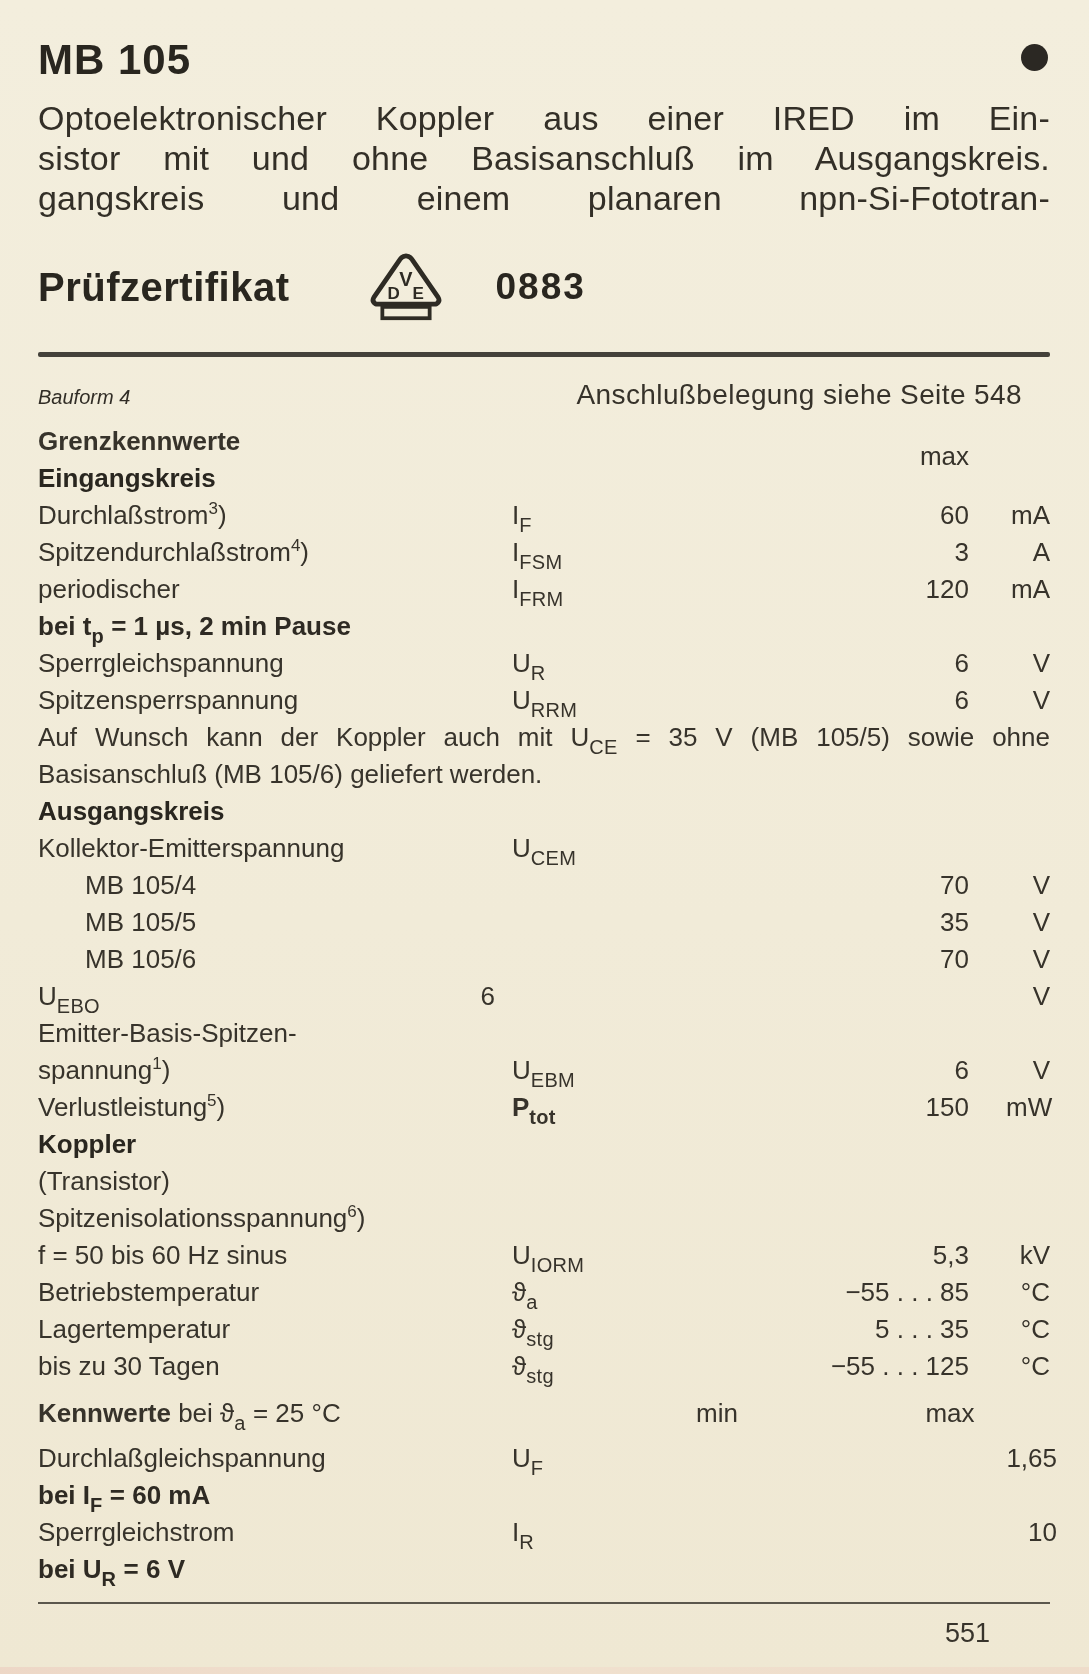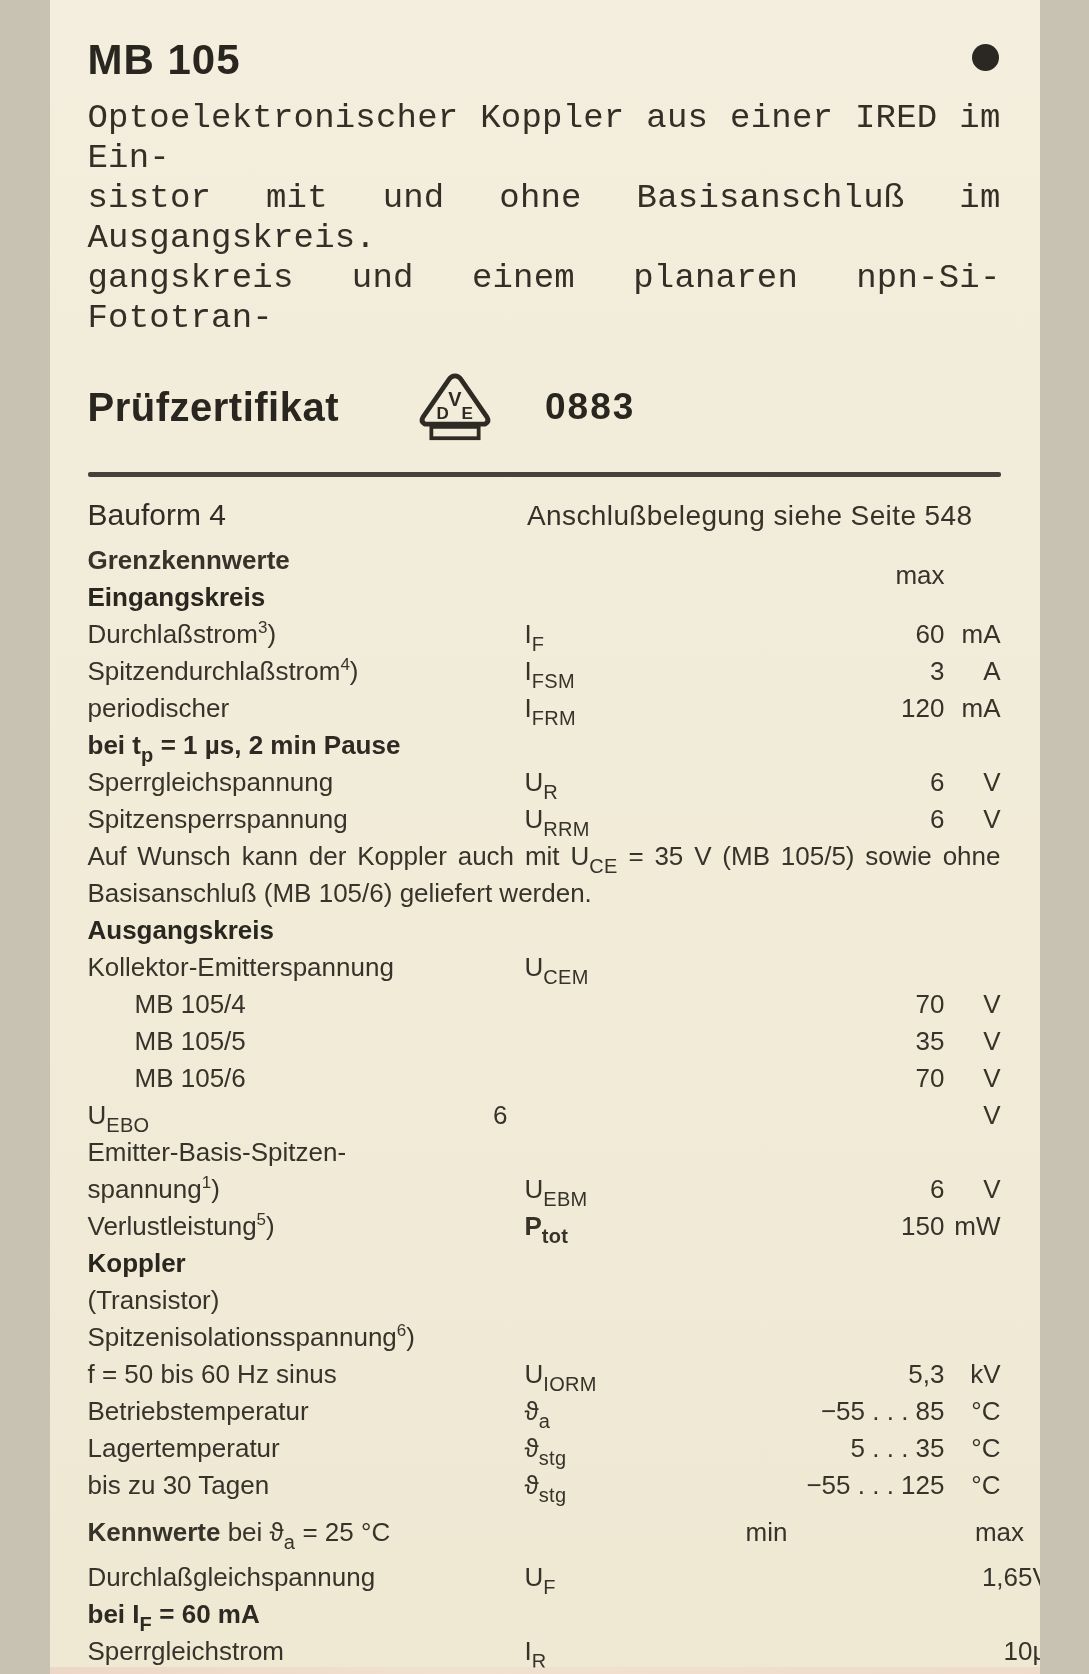--- a/index.html
+++ b/index.html
@@ -2,52 +2,52 @@
 <html><head>
 <meta charset="utf-8">
 <style>
   html,body{margin:0;padding:0;}
   body{
     font-family:"Liberation Sans", sans-serif;
     background:#c8c2b2;
   }
   .page{
     position:relative;
-    width:990px;height:1674px;
+    width:1089px;height:1674px;
     margin:0 auto;
     box-sizing:border-box;
     padding:36px 39px 0 38px;
     background:linear-gradient(180deg,#f3eedd 0%,#f1ebd8 55%,#efe8d3 100%);
     color:#37332b;
     overflow:hidden;
   }
   .b{font-weight:700;}
   
   .head-row{display:flex;justify-content:space-between;align-items:flex-start;}
   .head-row h1{
     margin:0;font-size:42px;line-height:48px;font-weight:700;
     letter-spacing:1px;color:#29261f;
   }
   .dot{width:27px;height:27px;border-radius:50%;background:#2b2823;margin-top:8px;margin-right:2px;}
-  .desc{margin-top:14px;font-size:34px;line-height:40px;color:#332f27;letter-spacing:.2px;font-family:Liberation Mono, monospace;}
+  .desc{margin-top:14px;font-size:34px;line-height:40px;color:#332f27;letter-spacing:.2px;}
   .desc-line{text-align:justify;text-align-last:justify;}
   .cert-row{margin-top:34px;display:flex;align-items:center;height:70px;}
   .cert-label{font-size:40px;font-weight:700;color:#29261f;letter-spacing:.5px;}
   .vde{margin-left:78px;}
   .cert-num{margin-left:52px;font-size:37px;font-weight:700;color:#29261f;letter-spacing:2px;}
   
   .rule-thick{margin-top:30px;height:5px;background:#44413a;border-radius:2px;}
   .rule-thin{margin-top:14px;height:2px;background:#5b574c;}
   
   .bauform-row{margin-top:20px;display:flex;justify-content:space-between;align-items:baseline;line-height:36px;}
-  .bauform{font-size:30px;color:#312d26;}
+  .bauform{font-size:20px;color:#312d26;font-style:italic;}
   .pin-note{font-size:28px;color:#36322a;padding-right:28px;letter-spacing:.4px;}
   
   .tbl{margin-top:8px;}
-  .trow{display:flex;line-height:37px;font-size:26px;}
+  .trow{display:flex;line-height:37px;font-size:26px;gap:37px;}
   .c-label{width:437px;flex:none;}
   .c-sym{width:180px;flex:none;}
   .c-val{width:240px;flex:none;text-align:right;}
   .c-unit{flex:1;text-align:right;}
   .char .c-val{width:328px;}
   .trow.indent .c-label{padding-left:47px;box-sizing:border-box;}
   .trow.cond{font-weight:700;color:#2e2a23;}
   .trow.note{display:block;}
   .trow.note.just{text-align:justify;text-align-last:justify;}
   .trow.colhead .c-val span{position:relative;top:15px;}

